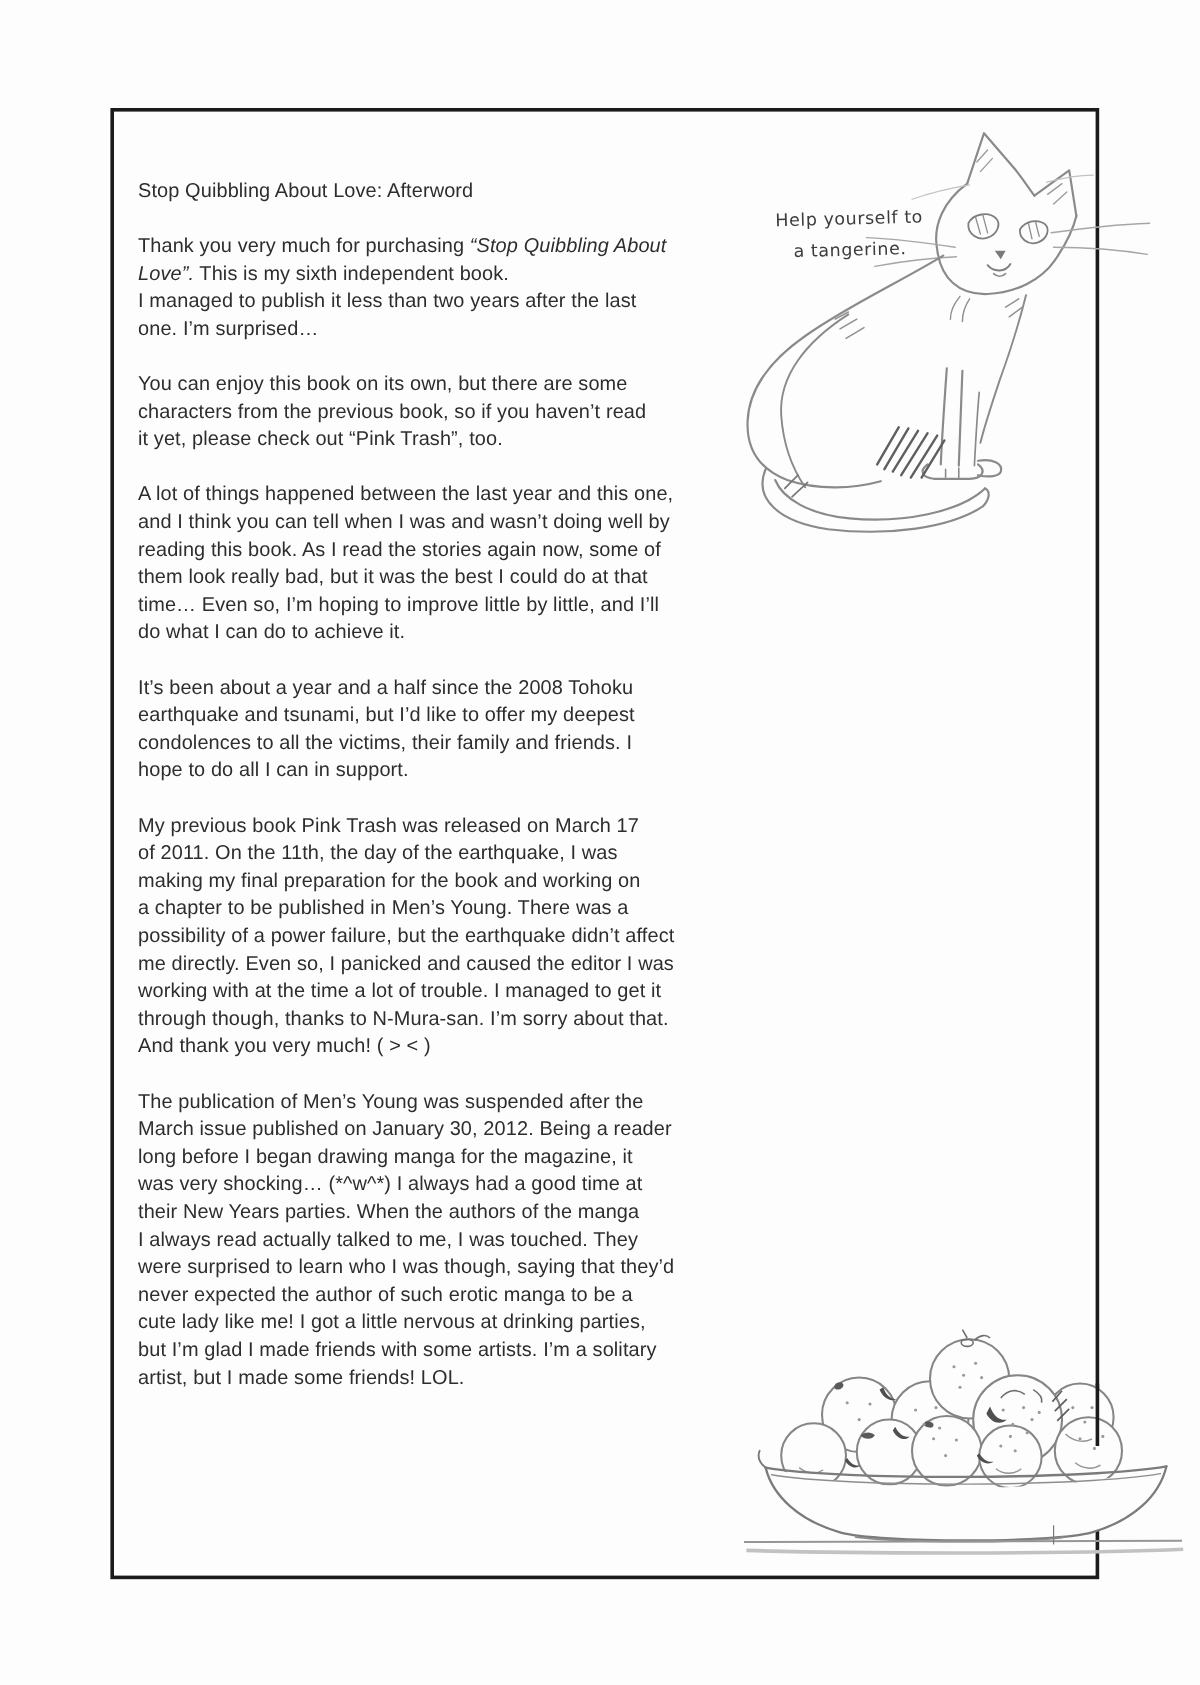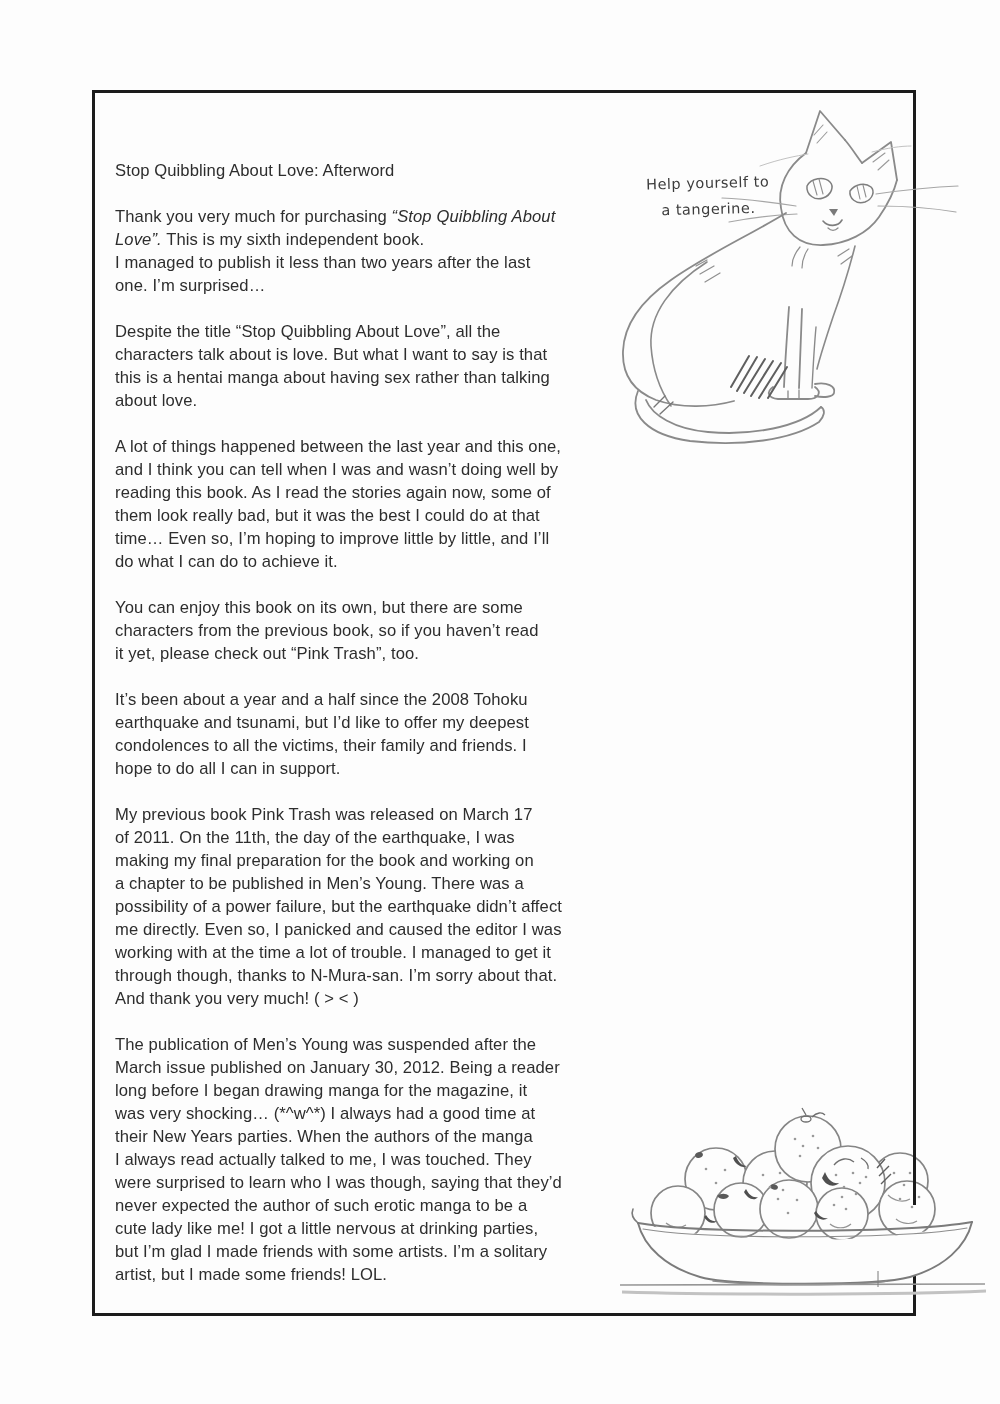--- a/index.html
+++ b/index.html
@@ -6,21 +6,21 @@
   body{
     width:1000px;height:1404px;position:relative;overflow:hidden;
     background:#fdfdfd;
     font-family:"Liberation Sans", sans-serif;
   }
   .frame{
     position:absolute;left:92px;top:90px;width:818px;height:1220px;
     border:3px solid #1b1b1b;background:transparent;
   }
   .text-col{
-    position:absolute;left:115px;top:159px;width:562px;
+    position:absolute;left:115px;top:147px;width:562px;
     color:#2d2d2d;font-size:16.6px;line-height:23px;
     letter-spacing:0.1px;
   }
   .text-col h1{
     font-size:16.6px;font-weight:normal;margin:0 0 23px 0;line-height:23px;
   }
   .text-col p{
     margin:0 0 23px 0;white-space:pre-line;
   }
   .text-col em{font-style:italic;}
@@ -39,33 +39,29 @@
 <body>
 
 <div class="frame"></div>
 
 <div class="text-col">
   <h1>Stop Quibbling About Love: Afterword</h1>
   <p><span>Thank you very much for purchasing </span><em>“Stop Quibbling About
 Love”.</em><span> This is my sixth independent book.
 I managed to publish it less than two years after the last
 one. I’m surprised…</span></p>
-  <p>Despite the title “Stop Quibbling About Love”, all the
-characters talk about is love. But what I want to say is that
-this is a hentai manga about having sex rather than talking
-about love.</p>
+  <p>You can enjoy this book on its own, but there are some
+characters from the previous book, so if you haven’t read
+it yet, please check out “Pink Trash”, too.</p>
   <p>A lot of things happened between the last year and this one,
 and I think you can tell when I was and wasn’t doing well by
 reading this book. As I read the stories again now, some of
 them look really bad, but it was the best I could do at that
 time… Even so, I’m hoping to improve little by little, and I’ll
 do what I can do to achieve it.</p>
-  <p>You can enjoy this book on its own, but there are some
-characters from the previous book, so if you haven’t read
-it yet, please check out “Pink Trash”, too.</p>
   <p>It’s been about a year and a half since the 2008 Tohoku
 earthquake and tsunami, but I’d like to offer my deepest
 condolences to all the victims, their family and friends. I
 hope to do all I can in support.</p>
   <p>My previous book Pink Trash was released on March 17
 of 2011. On the 11th, the day of the earthquake, I was
 making my final preparation for the book and working on
 a chapter to be published in Men’s Young. There was a
 possibility of a power failure, but the earthquake didn’t affect
 me directly. Even so, I panicked and caused the editor I was

